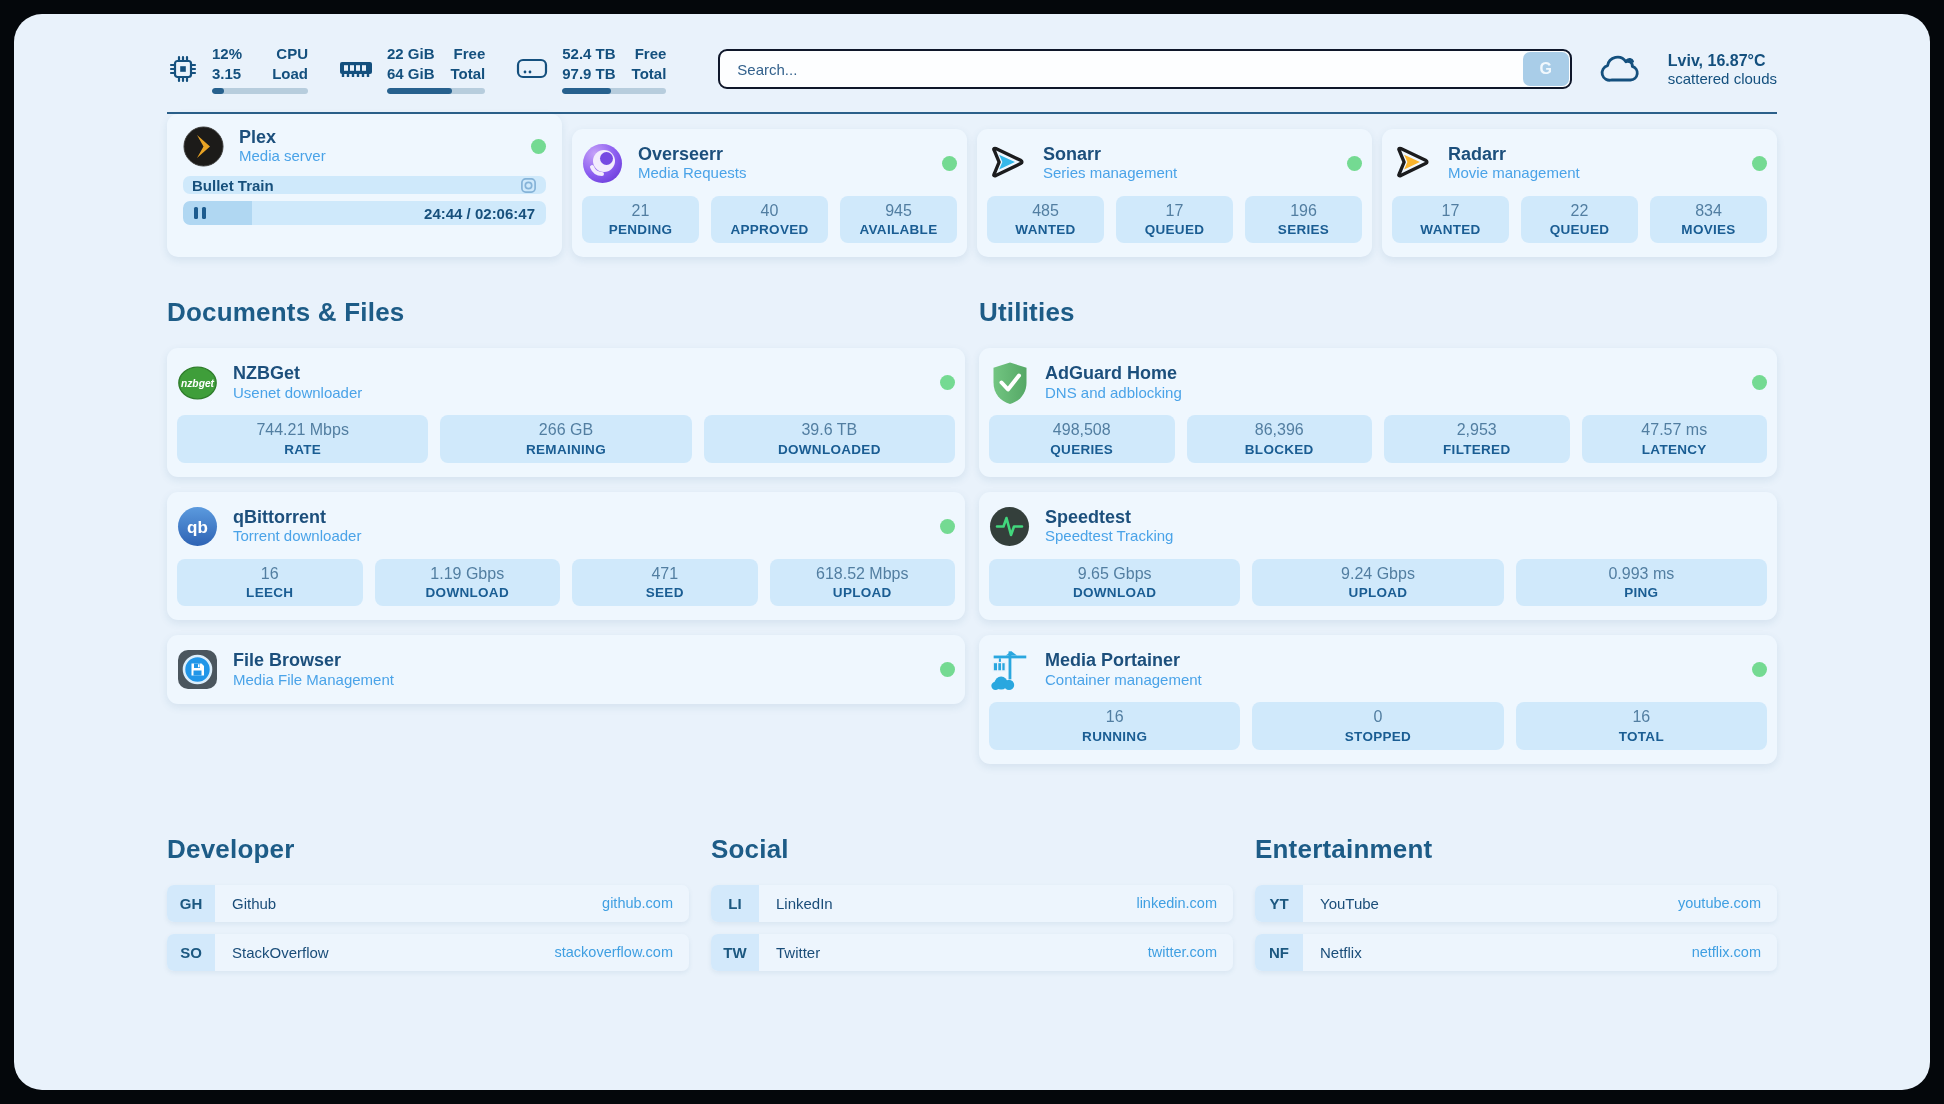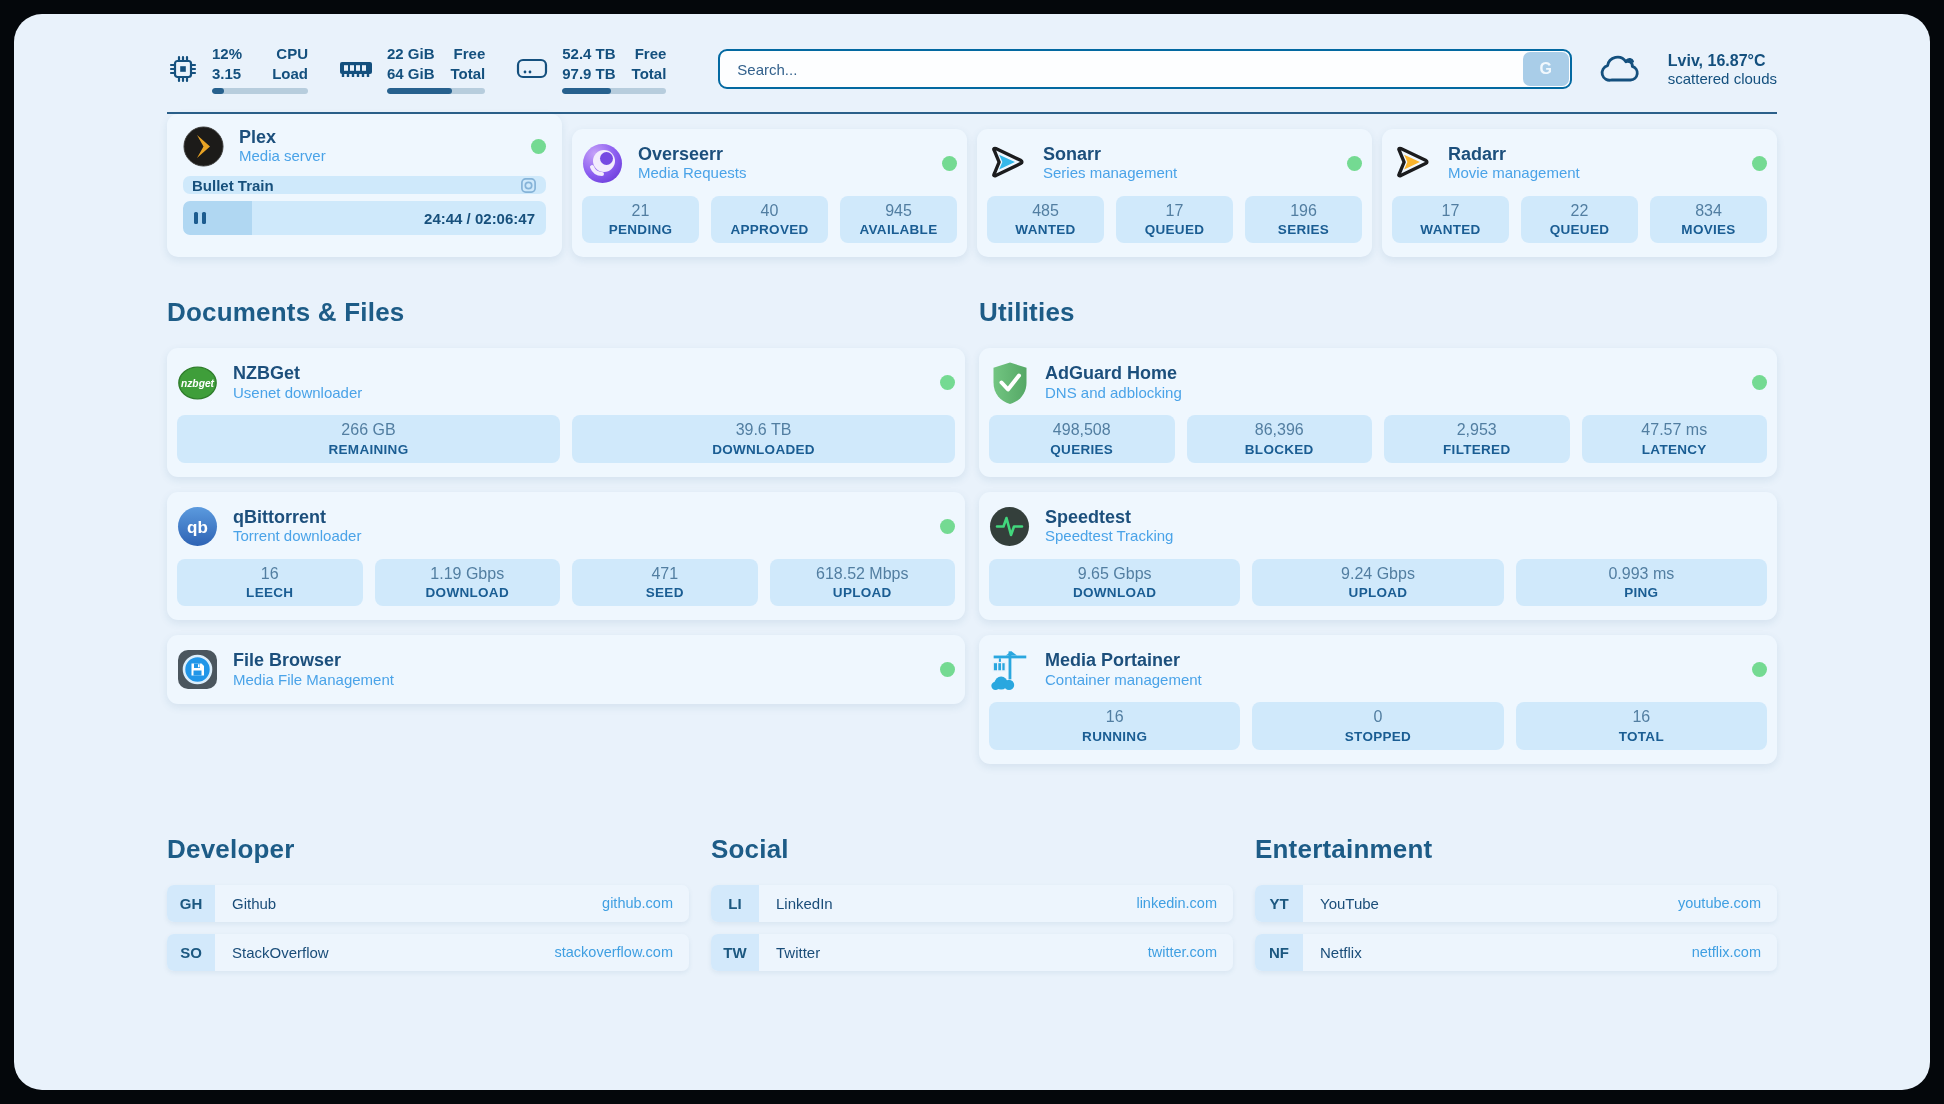--- a/index.html
+++ b/index.html
@@ -20,21 +20,21 @@
   .sys-group { display:flex; align-items:center; gap:13px; margin-right:30px; }
   .sys-text { display:flex; flex-direction:column; }
   .sys-cols { display:flex; justify-content:space-between; gap:16px; min-width:96px; }
   .sys-col { display:flex; flex-direction:column; font-size:15px; font-weight:700; color:#14507e; line-height:1.3; }
   .sys-col.right { text-align:right; font-weight:600; }
   .sys-bar { margin-top:5px; height:6px; border-radius:3px; background:#b7cddd; overflow:hidden; }
   .sys-bar-fill { height:100%; background:#27618e; border-radius:3px; }
 
   .search-wrap { flex:1; margin:0 26px 0 22px; position:relative; }
   .search-input {
-    width:100%; height:40px; border-radius:9px; border:2px solid #0369a1;
+    width:100%; height:40px; border-radius:9px; border:2px solid #0f172a;
     background:#fdfeff; padding:0 56px 0 17px; font-size:15px; color:#15803d;
     font-family:inherit; outline:none;
   }
   .search-input::placeholder { color:#33618c; opacity:1; }
   .search-btn {
     position:absolute; right:3px; top:3px; bottom:3px; width:46px;
     background:#a9cde8; color:#f2f8fd; border:none; border-radius:7px;
     font-size:16px; font-weight:600; display:flex; align-items:center; justify-content:center;
     cursor:pointer;
   }
@@ -71,21 +71,21 @@
   .stat-value { font-size:16px; font-weight:500; color:#527ea1; line-height:1.4; }
   .stat-label { font-size:13.5px; font-weight:700; color:#1a5d93; letter-spacing:.3px; }
 
   
   .np-row {
     margin-top:9px; height:18px; background:#cfe9fb; border-radius:7px;
     display:flex; align-items:center; padding:0 9px; gap:8px;
   }
   .np-title { font-size:15px; font-weight:700; color:#17507c; flex:1; }
   .np-progress {
-    margin-top:7px; height:34px; background:#cfe9fb; border-radius:7px;
+    margin-top:7px; height:24px; background:#cfe9fb; border-radius:7px;
     position:relative; display:flex; align-items:center; overflow:hidden;
   }
   .np-fill { position:absolute; left:0; top:0; bottom:0; background:#b0d7f2; border-radius:7px 0 0 7px; }
   .pause-icon { position:relative; display:flex; gap:4px; margin-left:11px; }
   .pause-icon span { width:4px; height:12px; border-radius:1.5px; background:#1d5c8f; display:block; }
   .np-time { position:relative; margin-left:auto; margin-right:11px; font-size:15px; font-weight:700; color:#17507c; }
 
   
   .links-grid { display:grid; grid-template-columns:repeat(3,1fr); gap:22px; margin-top:70px; padding-bottom:40px; }
   .link-row {
@@ -357,20 +357,24 @@
               </svg>
             </span>
             <div>
               <div class="app-title">NZBGet</div>
               <div class="app-sub">Usenet downloader</div>
             </div>
             <span class="status-dot"></span>
           </div>
           <div class="stat-row">
             <div class="stat-box">
+              <div class="stat-value">744.21 Mbps</div>
+              <div class="stat-label">RATE</div>
+            </div>
+            <div class="stat-box">
               <div class="stat-value">266 GB</div>
               <div class="stat-label">REMAINING</div>
             </div>
             <div class="stat-box">
               <div class="stat-value">39.6 TB</div>
               <div class="stat-label">DOWNLOADED</div>
             </div>
           </div>
         </div>
 

